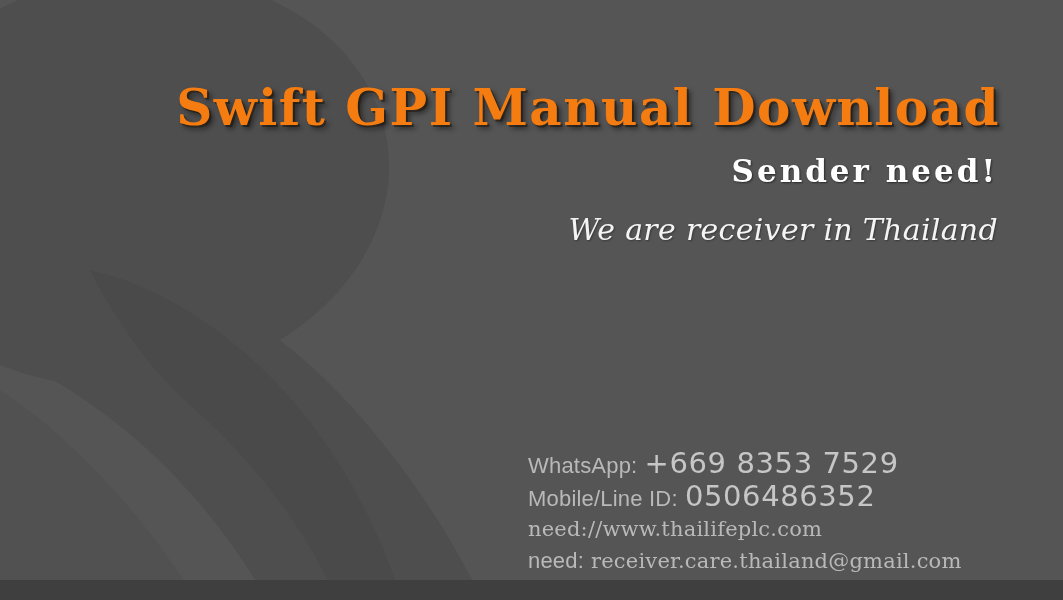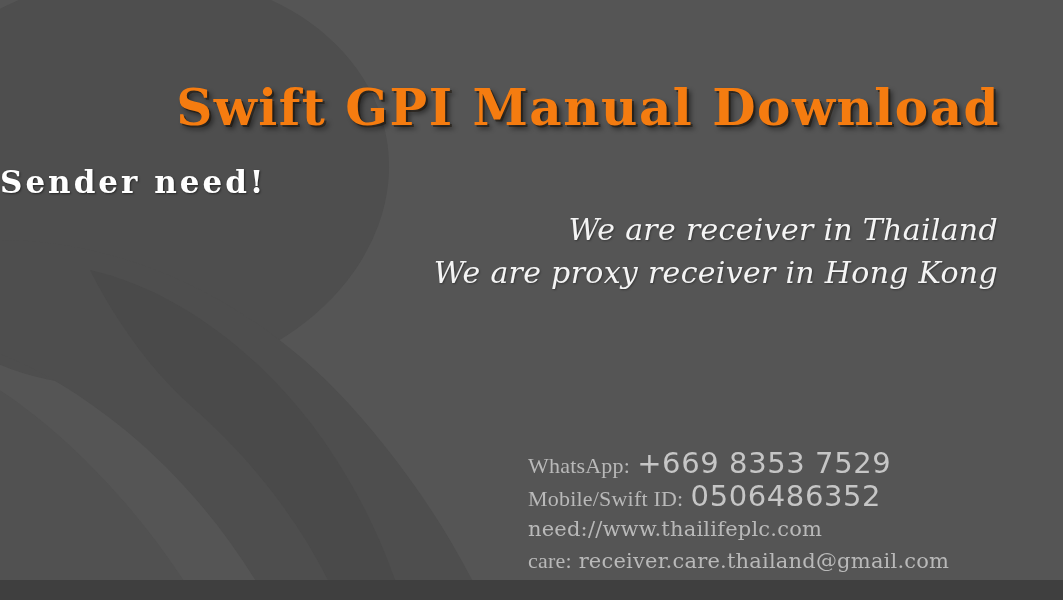--- a/index.html
+++ b/index.html
@@ -48,23 +48,23 @@
     text-shadow:
       2px 2px 0 rgba(30,20,10,0.55),
       4px 4px 5px rgba(0,0,0,0.45);
     white-space: nowrap;
   }
 
   
   .subtitle {
     position: absolute;
     left: 0;
-    top: 164px;
+    top: 153px;
     width: 998px;
-    text-align: left;
+    text-align: right;
     font-family: "DejaVu Serif", "Liberation Serif", serif;
     font-weight: 700;
     font-size: 31px;
     letter-spacing: 3px;
     color: #ffffff;
     text-shadow: 1px 1px 2px rgba(0,0,0,0.5);
     white-space: nowrap;
   }
 
   
@@ -100,21 +100,21 @@
   .contact-line {
     font-family: "DejaVu Serif", "Liberation Serif", serif;
     font-size: 22px;
     line-height: 31px;
     color: #b9b9b9;
     white-space: nowrap;
     letter-spacing: 0.2px;
   }
 
   .contact-line .label {
-    font-family: Liberation Serif, serif;
+    font-family: Liberation Sans, sans-serif;
     font-size: 22px;
     color: #b9b9b9;
   }
 
   .contact-line .value-num {
     font-family: "DejaVu Sans", "Liberation Sans", sans-serif;
     font-size: 29px;
     color: #c6c6c6;
     letter-spacing: 0.6px;
   }
@@ -154,37 +154,36 @@
                C 265 455, 230 400, 210 360 Z" fill="#4a4a4a"></path>
     </svg>
   </div>
 
   <div class="title">Swift GPI Manual Download</div>
 
   <div class="subtitle">Sender need!</div>
 
   <div class="script-block">
     <div class="script-line">We are receiver in Thailand</div>
-    <div class="script-line">We are proxy receiver in Hong Kong</div>
   </div>
 
   <div class="contact">
 
     <div class="contact-line wa">
       <span class="label">WhatsApp:</span>
       <span class="value-num">+669 8353 7529</span>
     </div>
 
     <div class="contact-line">
-      <span class="label">Mobile/Swift ID:</span>
+      <span class="label">Mobile/Line ID:</span>
       <span class="value-num">0506486352</span>
     </div>
 
     <div class="contact-line url">need://www.thailifeplc.com</div>
 
     <div class="contact-line mail">
-      <span class="label">care:</span>
+      <span class="label">need:</span>
       <span>receiver.care.thailand@gmail.com</span>
     </div>
 
   </div>
 
 </div>
 
 </body></html>

